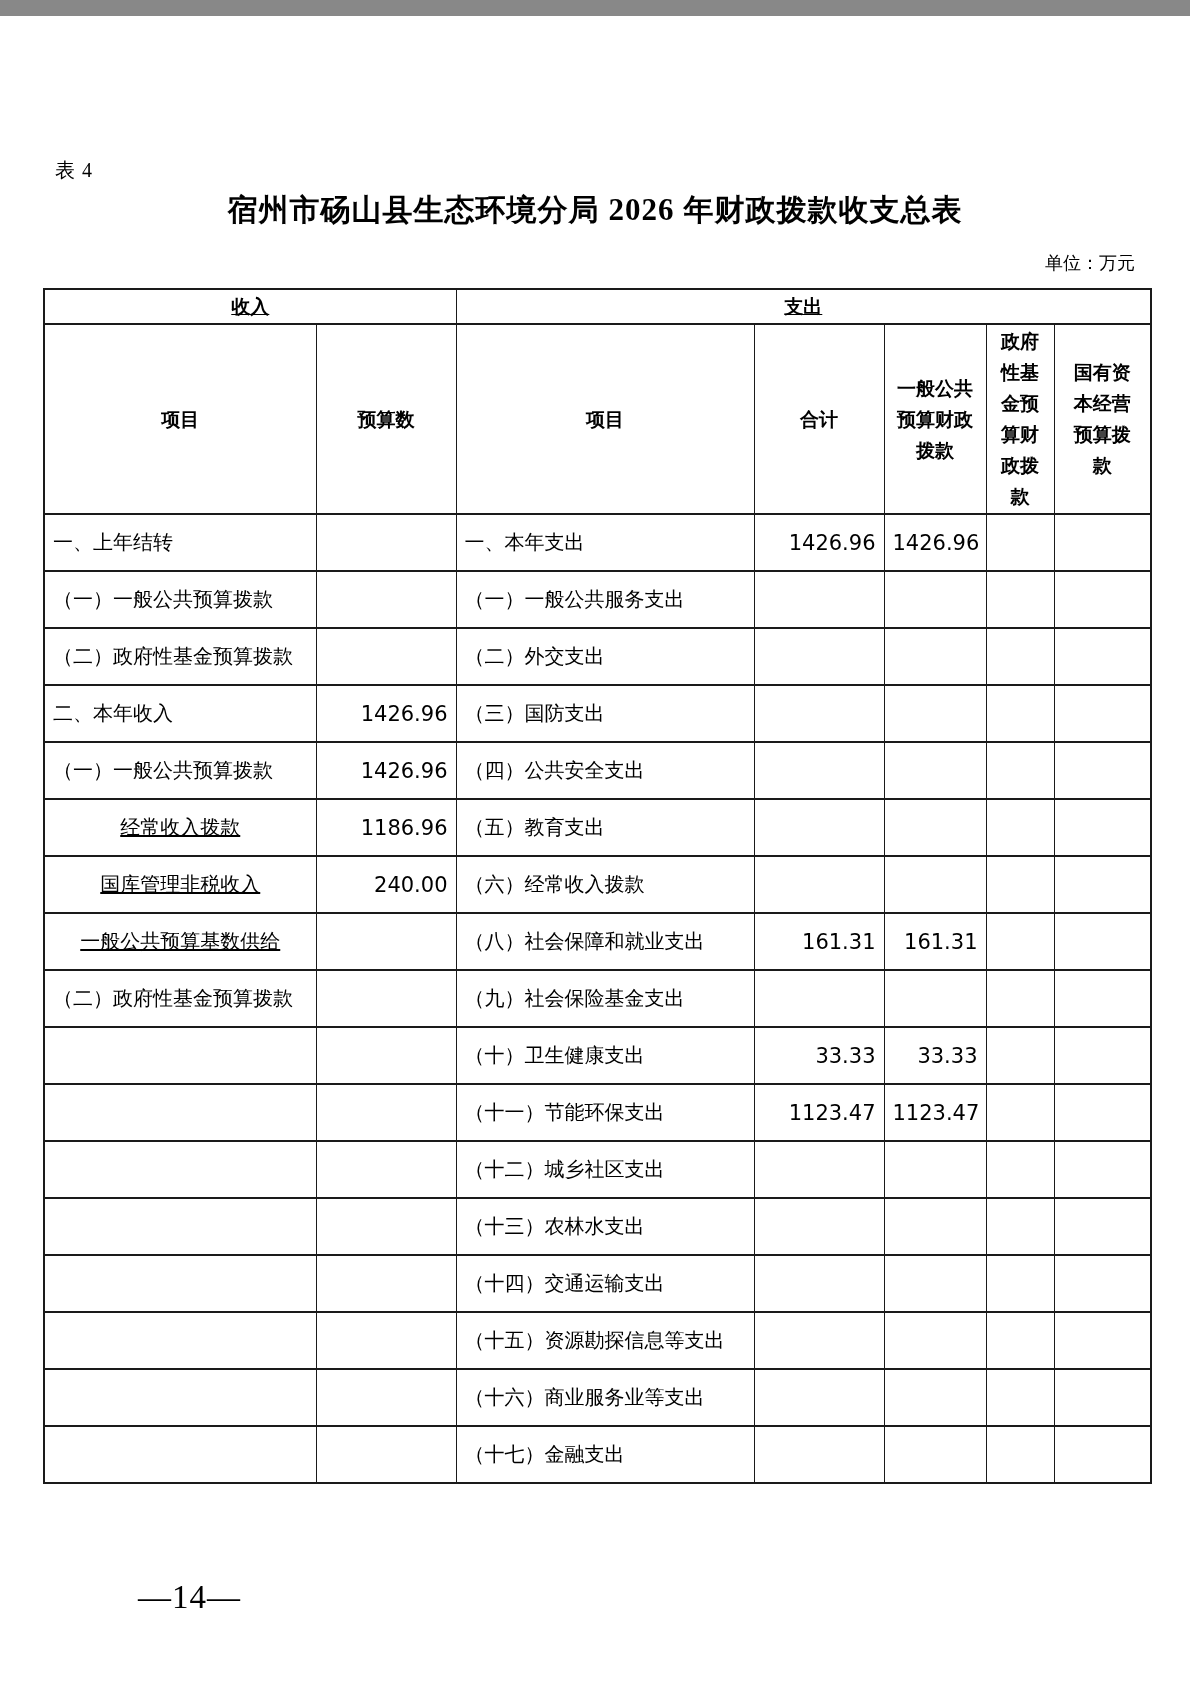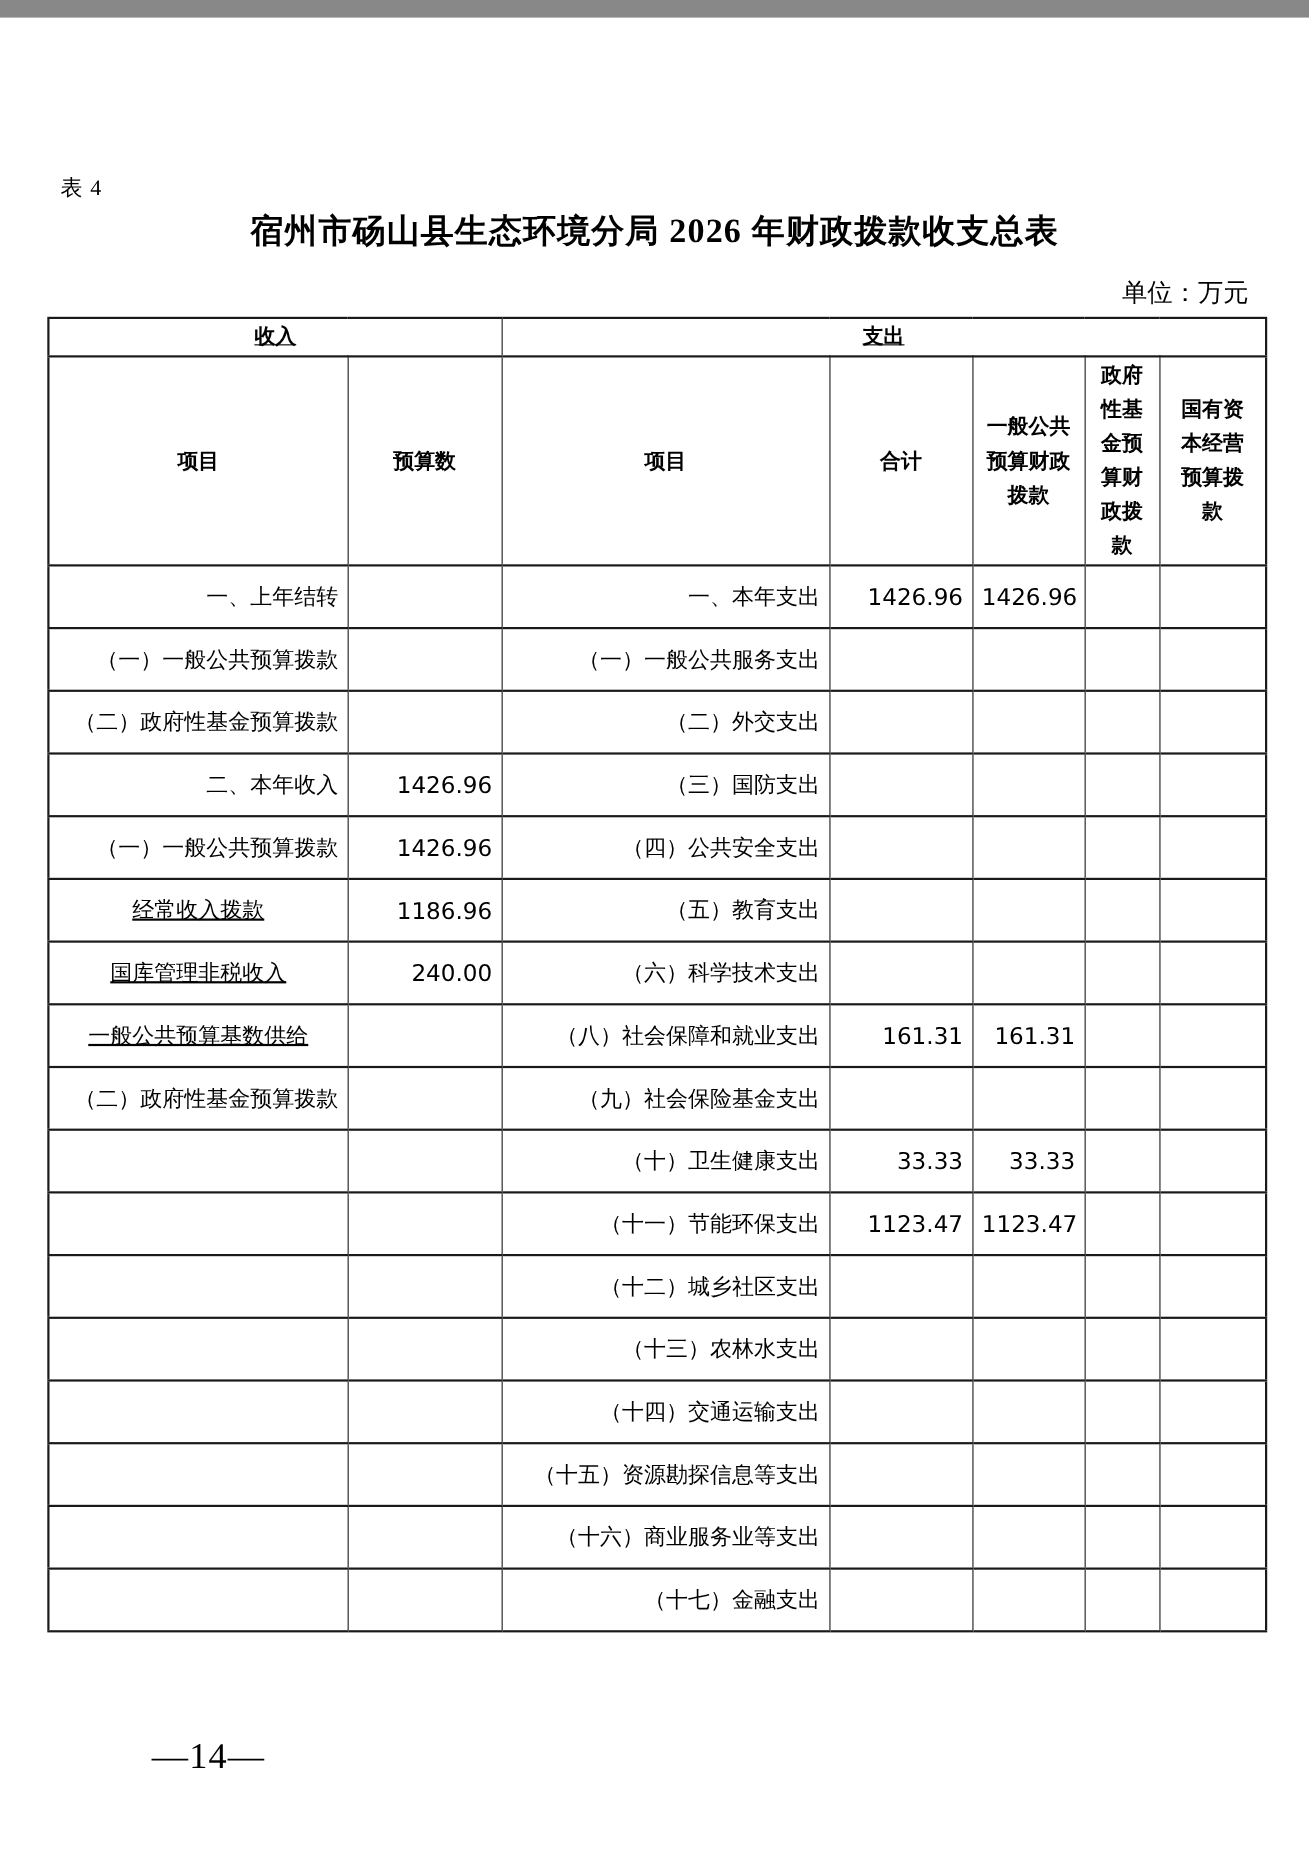--- a/index.html
+++ b/index.html
@@ -23,21 +23,21 @@
     letter-spacing:1px;
     white-space:nowrap;
   }
   .doc-title .year{
     font-family:Liberation Serif, serif;
     font-size:31px;font-weight:bold;
     margin:0 9px;
   }
   .unit-note{
     position:absolute;right:55px;top:235px;
-    font-size:23px;
+    font-size:18px;
   }
   table.budget{
     position:absolute;left:43px;top:272px;
     width:1107px;
     border-collapse:collapse;
     table-layout:fixed;
     border:2px solid #1a1a1a;
   }
   table.budget th, table.budget td{
     border:1px solid #1a1a1a;
@@ -54,21 +54,21 @@
     font-size:19px;
     text-align:center;
     vertical-align:middle;
     line-height:31px;
     white-space:pre-line;
     padding:0 2px;
   }
   tr.data-row{height:57px;}
   td.c-income, td.c-expense{
     font-size:20px;
-    text-align:right;
+    text-align:left;
     vertical-align:middle;
     padding-left:16px;
     white-space:nowrap;
   }
   td.num{
     font-family:"DejaVu Sans", sans-serif;
     font-size:21px;
     text-align:right;
     vertical-align:middle;
     padding-right:10px;
@@ -177,21 +177,21 @@
       <td class="num">1186.96</td>
       <td class="c-expense">（五）教育支出</td>
       <td class="num"></td>
       <td class="num"></td>
       <td class="num"></td>
       <td class="num"></td>
     </tr>
         <tr class="data-row">
       <td class="c-income align-right">国库管理非税收入</td>
       <td class="num">240.00</td>
-      <td class="c-expense">（六）科学技术支出</td>
+      <td class="c-expense">（六）经常收入拨款</td>
       <td class="num"></td>
       <td class="num"></td>
       <td class="num"></td>
       <td class="num"></td>
     </tr>
         <tr class="data-row">
       <td class="c-income align-right">一般公共预算基数供给</td>
       <td class="num"></td>
       <td class="c-expense">（八）社会保障和就业支出</td>
       <td class="num">161.31</td>

